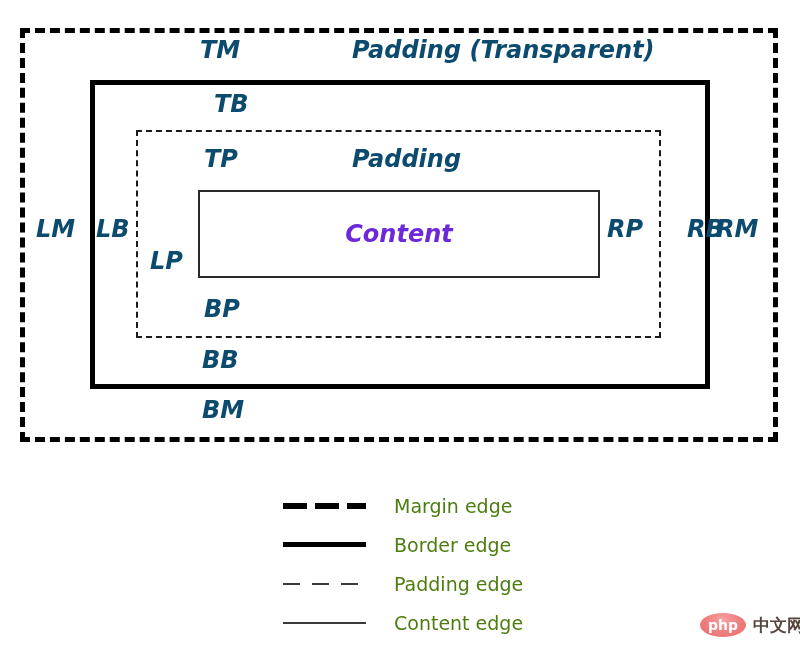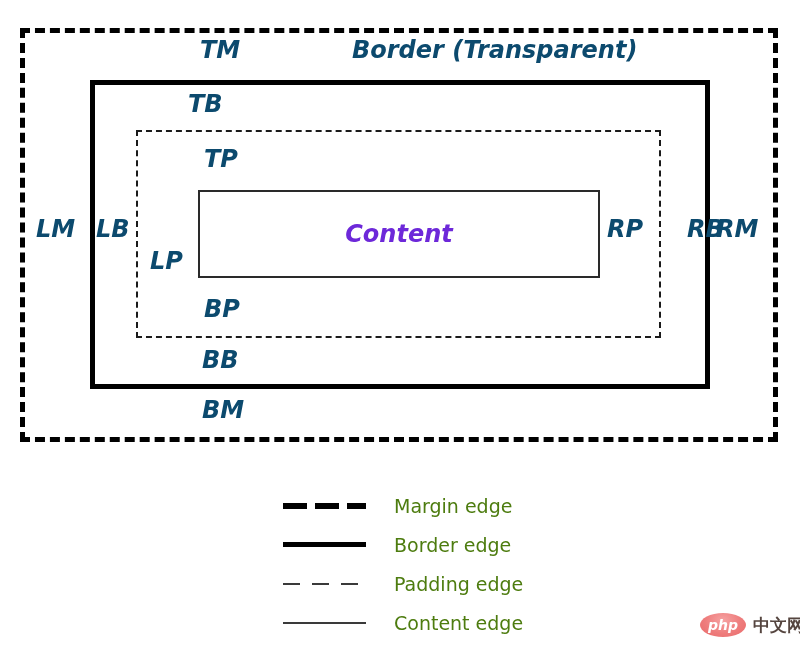--- a/index.html
+++ b/index.html
@@ -53,21 +53,20 @@
   .php-ellipse {
     width: 46px; height: 24px;
     border-radius: 50%;
     background: radial-gradient(ellipse at 50% 30%, #f6a2a2 0%, #ee7c7c 55%, #e96a6a 100%);
     display: flex; align-items: center; justify-content: center;
     flex: 0 0 auto;
   }
   .php-ellipse span {
     color: #ffffff;
     font-family: "DejaVu Sans", sans-serif;
-    font-style: italic;
     font-weight: bold;
     font-size: 14px;
     line-height: 1;
   }
   .site-name {
     margin-left: 7px;
     font-family: "DejaVu Sans", sans-serif;
     font-weight: bold;
     font-size: 17px;
     color: #55453f;
@@ -80,23 +79,24 @@
 <div class="stage">
 
   <div class="box margin-box"></div>
   <div class="box border-box"></div>
   <div class="box padding-box"></div>
   <div class="box content-box">
     <span class="content-lbl">Content</span>
   </div>
 
   <span class="lbl" style="left:200px; top:38px;">TM</span>
-  <span class="lbl" style="left:352px; top:38px;">Border (Transparent)</span>
-  <span class="lbl" style="left:188px; top:92px;">TB</span>
+  <span class="lbl" style="left:352px; top:38px;">Padding (Transparent)</span>
+  <span class="lbl" style="left:214px; top:92px;">TB</span>
   <span class="lbl" style="left:204px; top:147px;">TP</span>
+  <span class="lbl" style="left:352px; top:147px;">Padding</span>
 
   <span class="lbl" style="left:36px;  top:217px;font-style:italic;">LM</span>
   <span class="lbl" style="left:96px;  top:217px;">LB</span>
   <span class="lbl" style="left:150px; top:217px;margin-top:32px;">LP</span>
   <span class="lbl" style="left:607px; top:217px;">RP</span>
   <span class="lbl" style="left:663px; top:217px;margin-left:24px;">RB</span>
   <span class="lbl" style="left:716px; top:217px;">RM</span>
 
   <span class="lbl" style="left:204px; top:297px;">BP</span>
   <span class="lbl" style="left:202px; top:348px;">BB</span>

